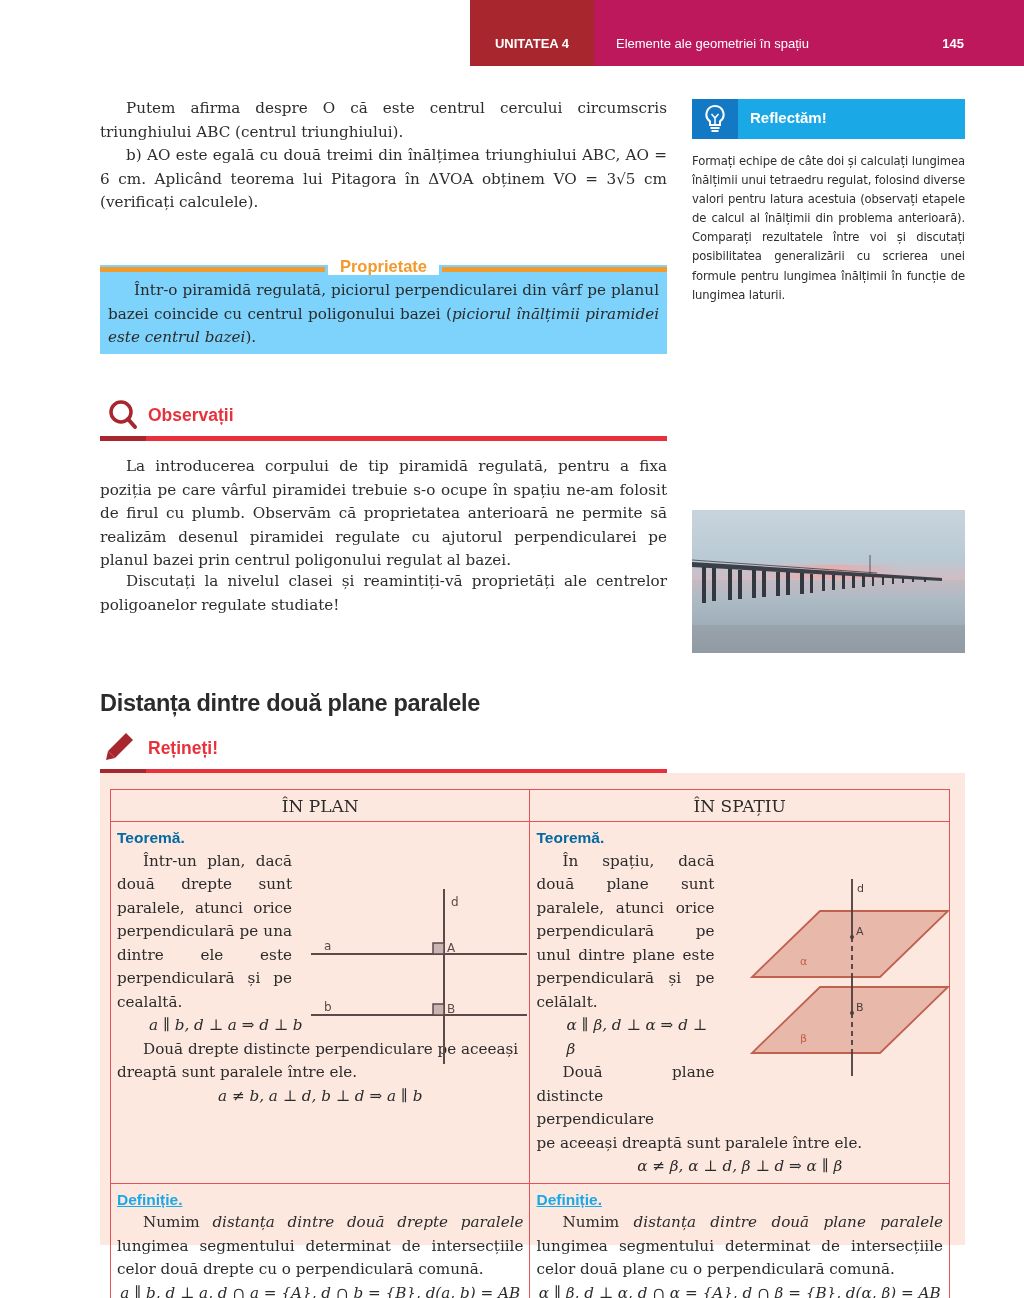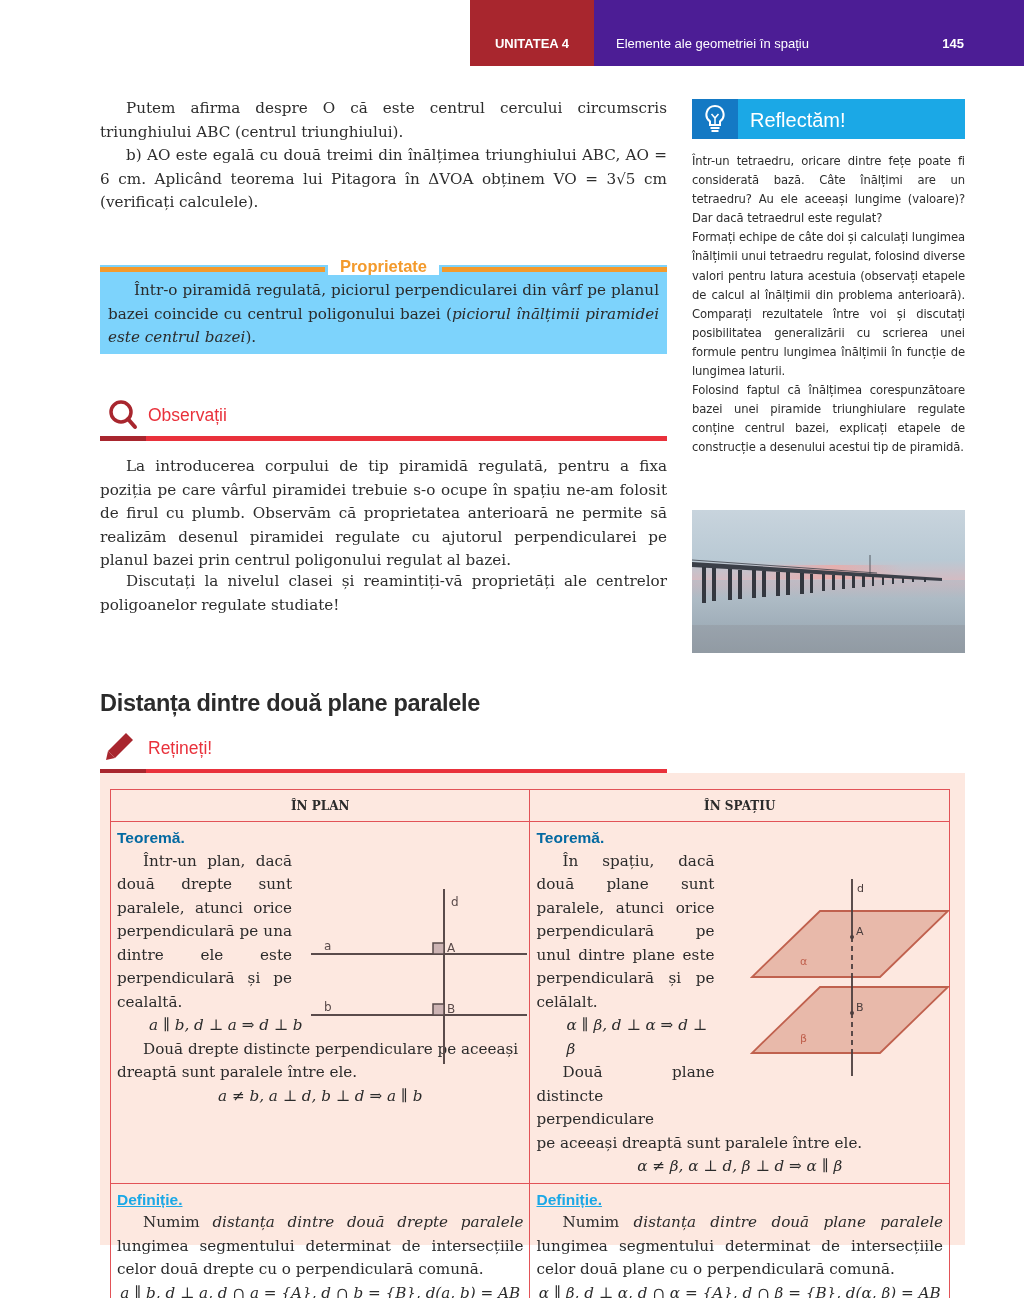--- a/index.html
+++ b/index.html
@@ -2,57 +2,57 @@
 <html><head>
 <meta charset="utf-8">
 <style>
   * { box-sizing: border-box; margin: 0; padding: 0; }
   html, body { width: 1024px; height: 1298px; background: #ffffff; overflow: hidden; }
   body { position: relative; font-family: "DejaVu Serif", serif; color: #2b2b2b; }
 
   
   .hdr { position: absolute; top: 0; left: 470px; width: 554px; height: 66px; display: flex; }
   .hdr-unit { width: 124px; background: #a8262e; color: #fff; font-family: "Liberation Sans", sans-serif; font-weight: bold; font-size: 13px; display: flex; align-items: flex-end; justify-content: center; padding-bottom: 15px; }
-  .hdr-title { flex: 1; background: #4c1d95; color: #fff; font-family: "Liberation Sans", sans-serif; font-size: 13px; display: flex; align-items: flex-end; padding: 0 0 15px 22px; }
+  .hdr-title { flex: 1; background: #be185d; color: #fff; font-family: "Liberation Sans", sans-serif; font-size: 13px; display: flex; align-items: flex-end; padding: 0 0 15px 22px; }
   .hdr-page { position: absolute; right: 60px; bottom: 15px; color: #fff; font-family: "Liberation Sans", sans-serif; font-weight: bold; font-size: 13px; text-align: right; }
 
   
   .para { position: absolute; left: 100px; width: 567px; font-size: 15.2px; line-height: 23.5px; text-align: justify; color: #2d2d2d; }
   .ind { text-indent: 26px; }
 
   
   .prop { position: absolute; left: 100px; top: 265px; width: 567px; height: 89px; background: #7dd3fc; }
   .prop-line { position: absolute; top: 2px; height: 5px; background: #f39a2c; }
   .prop-title { position: absolute; top: -8px; left: 0; width: 100%; text-align: center; font-family: "Liberation Sans", sans-serif; font-weight: bold; color: #f39a2c; font-size: 16.5px; }
   .prop-title span { background: #fff; padding: 0 12px; }
   .prop-body { position: absolute; top: 14px; left: 8px; right: 8px; font-size: 15.2px; line-height: 23.5px; text-align: justify; }
 
   
   .sec-head { position: absolute; left: 100px; width: 567px; height: 44px; }
-  .sec-head .label { position: absolute; left: 48px; top: 8px; font-family: "Liberation Sans", sans-serif; font-weight: normal; color: #e9313b; font-size: 17.5px; }
+  .sec-head .label { position: absolute; left: 48px; top: 8px; font-family: "Liberation Sans", sans-serif; font-weight: bold; color: #e9313b; font-size: 17.5px; }
   .sec-head .bar { position: absolute; left: 0; bottom: 0; width: 100%; height: 5px; background: #e9313b; }
   .sec-head .bar-dark { position: absolute; left: 0; bottom: 0; width: 46px; height: 5px; background: #a8262e; }
   .sec-head .icon { position: absolute; left: 8px; top: 2px; }
 
   
   .refl { position: absolute; left: 692px; top: 99px; width: 273px; height: 40px; background: #1ba8e6; }
   .refl-icon { position: absolute; left: 0; top: 0; width: 46px; height: 40px; background: #1479c4; display: flex; align-items: center; justify-content: center; }
-  .refl-title { position: absolute; left: 58px; top: 10px; font-family: "Liberation Sans", sans-serif; font-weight: normal; font-size: 20px; color: #fff; }
+  .refl-title { position: absolute; left: 58px; top: 10px; font-family: "Liberation Sans", sans-serif; font-weight: bold; font-size: 15px; color: #fff; }
   .refl-body { position: absolute; left: 692px; top: 152px; width: 273px; font-family: "DejaVu Sans", sans-serif; font-size: 11.6px; line-height: 19.1px; text-align: justify; color: #2d2d2d; letter-spacing: -0.1px; }
 
   .photo { position: absolute; left: 692px; top: 510px; width: 273px; height: 143px; overflow: hidden; background: linear-gradient(180deg, #c8d4dd 0%, #b9c9d4 35%, #d9b8be 52%, #b7c4cd 62%, #a8b7c2 80%, #9ba8b2 100%); }
 
   
   .h2 { position: absolute; left: 100px; top: 690px; font-family: "Liberation Sans", sans-serif; font-weight: bold; font-size: 23.5px; color: #2b2b2b; letter-spacing: -0.3px; }
 
   
   .ret-bg { position: absolute; left: 100px; top: 773px; width: 865px; height: 472px; background: #fde8e0; }
   table.cmp { position: absolute; left: 110px; top: 789px; width: 840px; border-collapse: collapse; }
   table.cmp td, table.cmp th { border: 1.5px solid #e25257; vertical-align: top; }
-  table.cmp th { height: 32px; font-weight: bold; font-size: 12px; text-align: center; vertical-align: middle; }
+  table.cmp th { height: 32px; font-weight: normal; font-size: 17px; text-align: center; vertical-align: middle; }
   .cell { position: relative; padding: 4px 6px 4px 6px; font-size: 15.2px; line-height: 23.5px; }
   .lbl-red { font-family: "Liberation Sans", sans-serif; font-weight: bold; color: #0369a1; font-size: 15.5px; }
   .lbl-blue { font-family: "Liberation Sans", sans-serif; font-weight: bold; color: #1ba8e6; font-size: 15.5px; text-decoration: underline; }
   .just { text-align: justify; }
   .center { text-align: center; }
   .math { font-style: italic; }
 </style>
 </head>
 <body>
 
@@ -91,23 +91,21 @@
     <svg width="22" height="30" viewBox="0 0 22 30">
         <path d="M11 2a8.5 8.5 0 0 0-5 15.4V21h10v-3.6A8.5 8.5 0 0 0 11 2z" fill="none" stroke="#fff" stroke-width="2"></path>
         <path d="M7.5 10l3.5 4 3.5-4M11 14v7" fill="none" stroke="#fff" stroke-width="1.5"></path>
         <rect x="6.5" y="23" width="9" height="2" fill="#fff"></rect>
         <rect x="7.5" y="26" width="7" height="2" fill="#fff"></rect>
       </svg>
   </div>
   <div class="refl-title">Reflectăm!</div>
 </div>
 <div class="refl-body">
-  <div>Într-un tetraedru, oricare dintre fețe poate fi considerată bază. Câte înălțimi are un tetraedru? Au ele aceeași lungime (valoare)? Dar dacă tetraedrul este regulat?</div>
   <div>Formați echipe de câte doi și calculați lungimea înălțimii unui tetraedru regulat, folosind diverse valori pentru latura acestuia (observați etapele de calcul al înălțimii din problema anterioară). Comparați rezultatele între voi și discutați posibilitatea generalizării cu scrierea unei formule pentru lungimea înălțimii în funcție de lungimea laturii.</div>
-  <div>Folosind faptul că înălțimea corespunzătoare bazei unei piramide triunghiulare regulate conține centrul bazei, explicați etapele de construcție a desenului acestui tip de piramidă.</div>
 </div>
 <div class="photo">
   <svg width="273" height="143" viewBox="0 0 273 143">
     <defs>
       <linearGradient id="glow" x1="0" y1="0" x2="1" y2="0">
           <stop offset="0" stop-color="#e8a4a8" stop-opacity="0"></stop>
           <stop offset="0.55" stop-color="#eeaaa6" stop-opacity="0.8"></stop>
           <stop offset="1" stop-color="#e8a4a8" stop-opacity="0"></stop>
         </linearGradient>
       <linearGradient id="sea" x1="0" y1="0" x2="0" y2="1">

